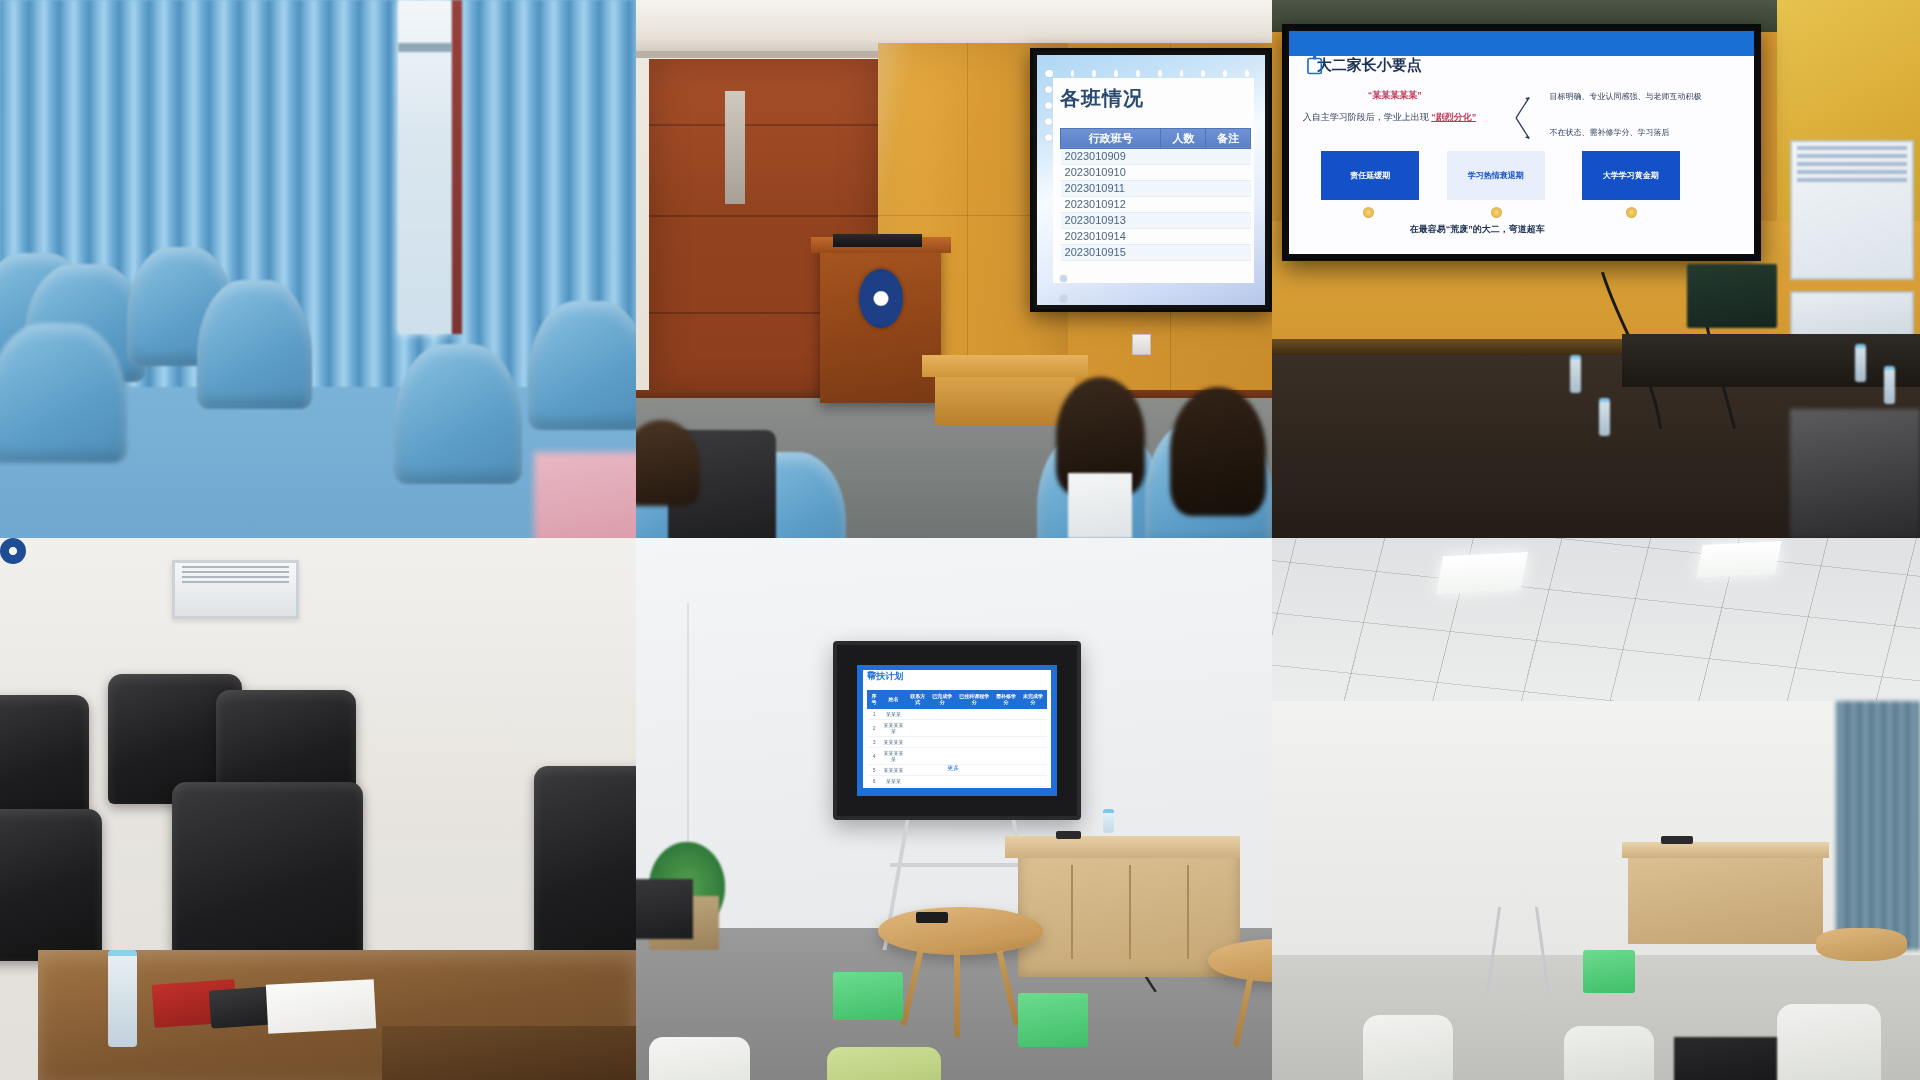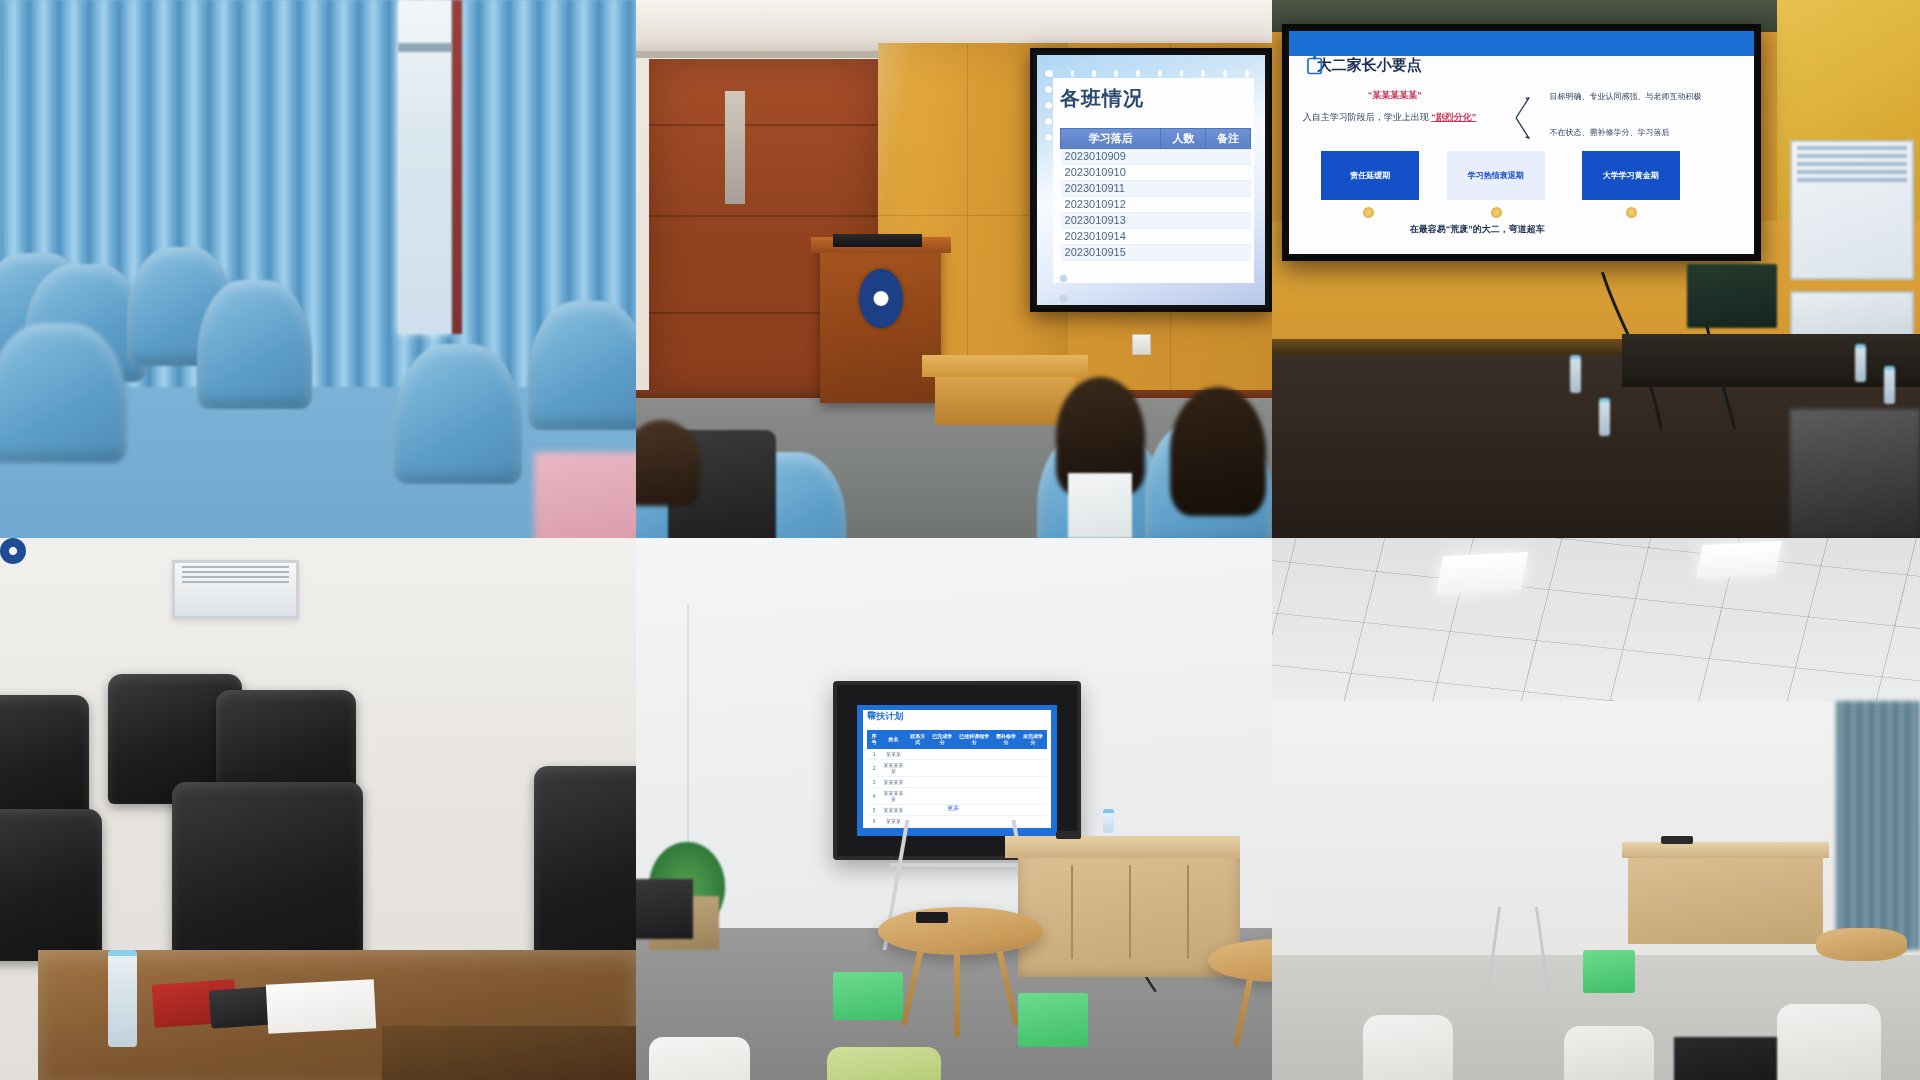--- a/index.html
+++ b/index.html
@@ -200,21 +200,21 @@
       background:radial-gradient(circle,#f2f4f6 0 20%,#1e4d96 24% 72%,#15376e 100%);}
 
   
   .c5-bg{ inset:0; background:linear-gradient(180deg,#f0f1f2,#e3e5e6); }
   .c5-wall{ left:0; top:0; width:100%; height:72%;
       background:linear-gradient(175deg,#f4f5f6,#e7e9ea); }
   .c5-floor{ left:0; top:72%; width:100%; height:28%;
       background:linear-gradient(180deg,#9a9a9a,#848484); }
   .tv5{ left:31%; top:19%; width:39%; height:33%;
       background:#1a1a1c; border:4px solid #2a2a2c; border-radius:4px;
-      padding:20px; box-shadow:0 8px 22px rgba(0,0,0,.3);margin-top:40px; }
+      padding:20px; box-shadow:0 8px 22px rgba(0,0,0,.3); }
   .slide5{ width:100%; height:100%; background:#1f6fd8; position:relative;
       overflow:hidden; }
   .slide5 .card{ position:absolute; left:3%; top:4%; width:94%; height:90%;
       background:#fff; }
   .s5-title{ position:absolute; left:5%; top:4%; font-size:9px;
       font-weight:bold; color:#1f6fd8; }
   .s5tbl{ position:absolute; left:5%; top:19%; width:90%;
       border-collapse:collapse; }
   .s5tbl th{ background:#1f6fd8; color:#fff; font-size:5px; font-weight:bold;
       padding:3px 1px; text-align:center; border:1px solid #1f6fd8;
@@ -422,21 +422,21 @@
               <i></i>
               <i></i>
               <i></i>
               <i></i>
               <i></i>
             </div>
           <div class="slide2-title">各班情况</div>
           <table class="s2tbl">
             <tbody>
                 <tr>
-              <th>学习落后</th>
+              <th>行政班号</th>
               <th>人数</th>
               <th>备注</th>
             </tr>
             <tr>
                   <td>2023010909</td>
                   <td></td>
                   <td></td>
                 </tr>
             <tr>
                   <td>2023010910</td>

